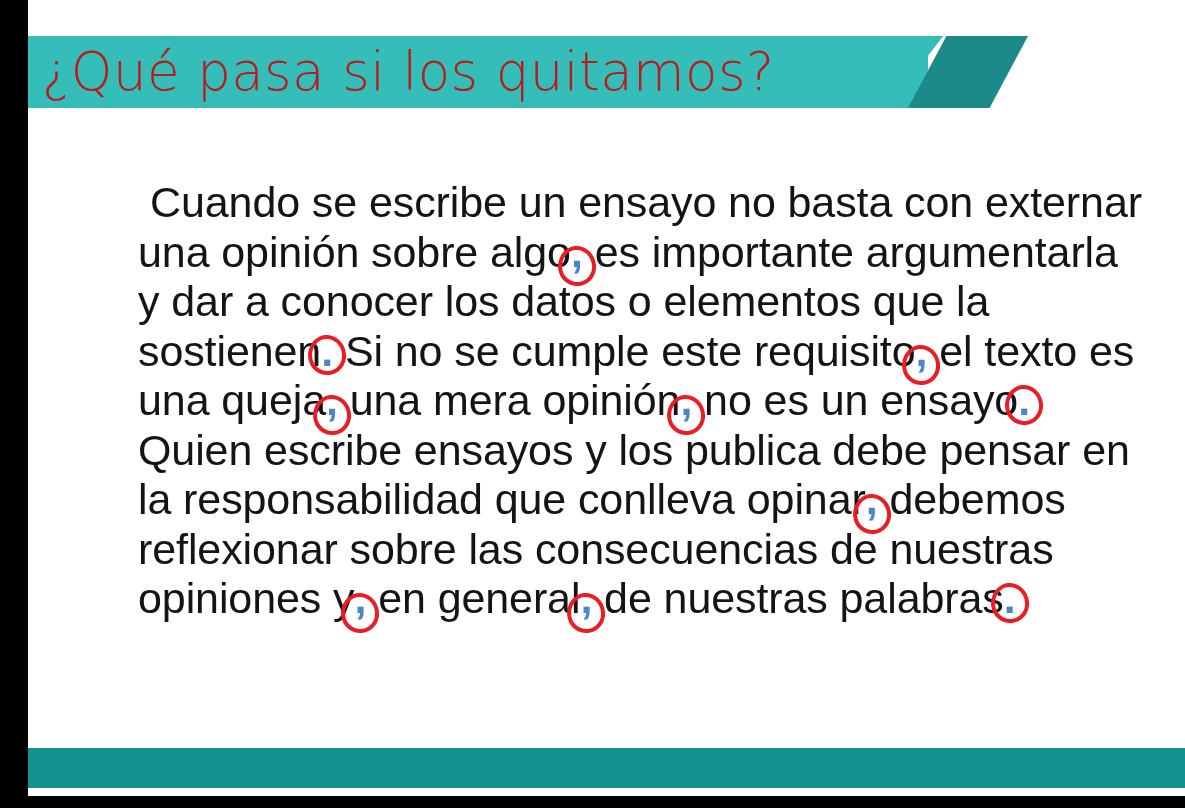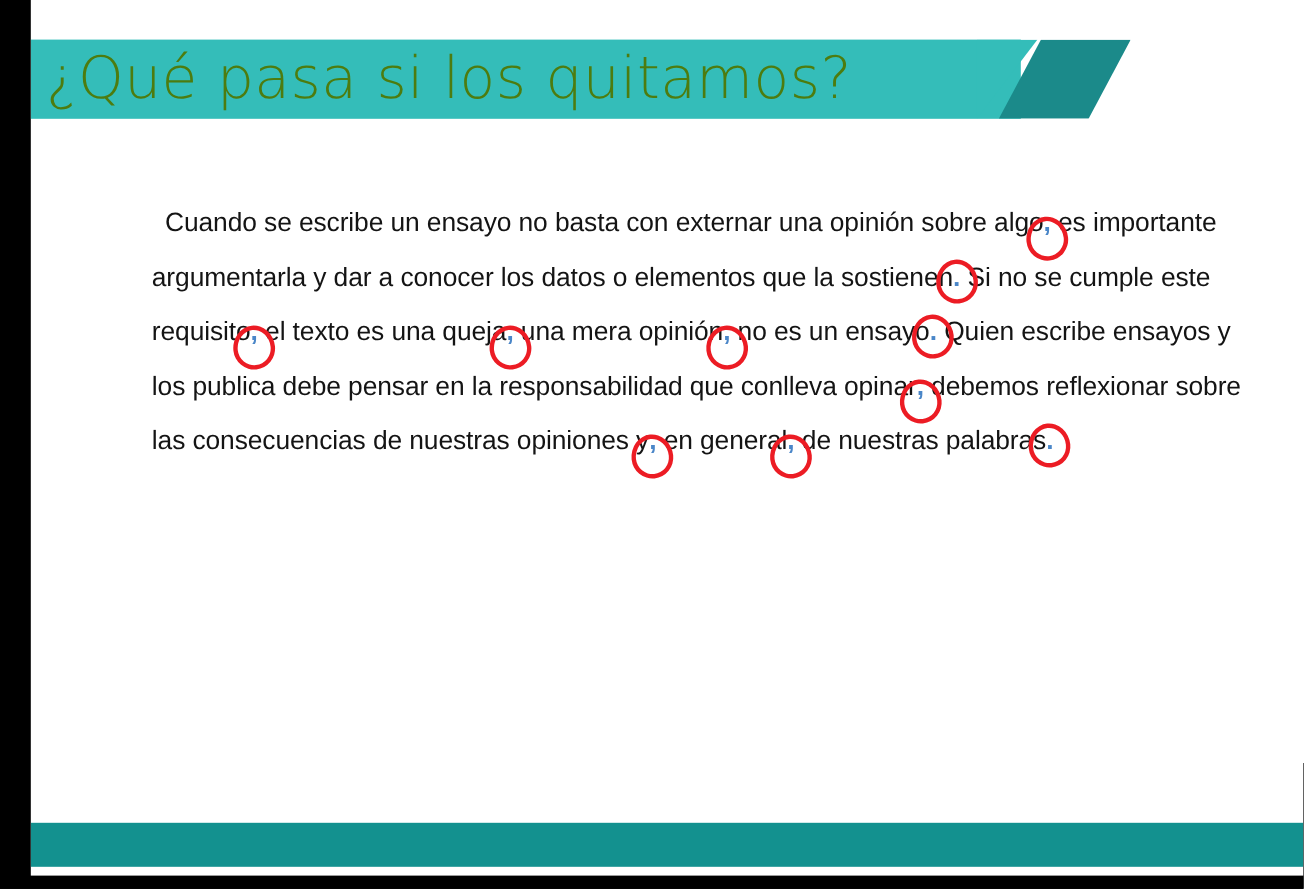--- a/index.html
+++ b/index.html
@@ -58,37 +58,37 @@
     background: #1b8a8a;
     clip-path: polygon(32% 0, 100% 0, 68% 100%, 0% 100%);
   }
   #title-text {
     position: absolute;
     left: 14px;
     top: 36px;
     width: 880px;
     height: 72px;
     line-height: 72px;
-    color: #4d7c0f;
+    color: #b91c1c;
     font-family: "DejaVu Sans", sans-serif;
     font-weight: 300;
     font-size: 53px;
     letter-spacing: 0.4px;
     white-space: nowrap;
   }
 
   
   #body-text {
     position: absolute;
     left: 110px;
     top: 178px;
     width: 1005px;
     color: #141414;
     font-family: "Liberation Sans", sans-serif;
-    font-size: 24px;
+    font-size: 43px;
     line-height: 49.5px;
     letter-spacing: -0.1px;
     text-align: left;
   }
   #body-text .para-indent { display: inline-block; width: 12px; }
 
   
   .mark {
     position: relative;
     display: inline-block;

